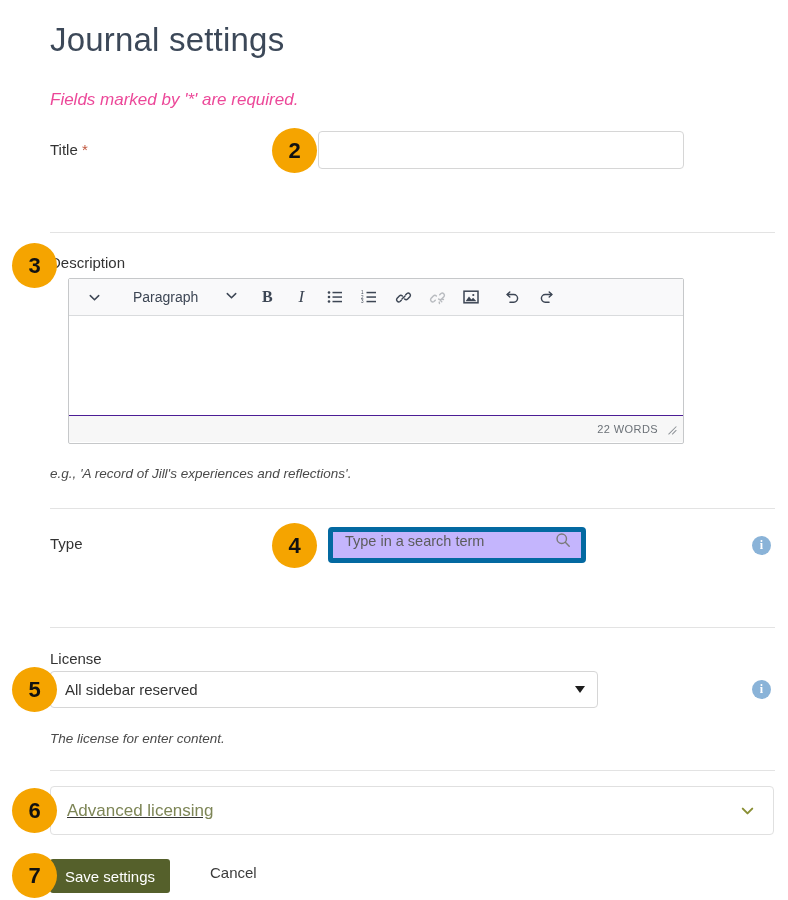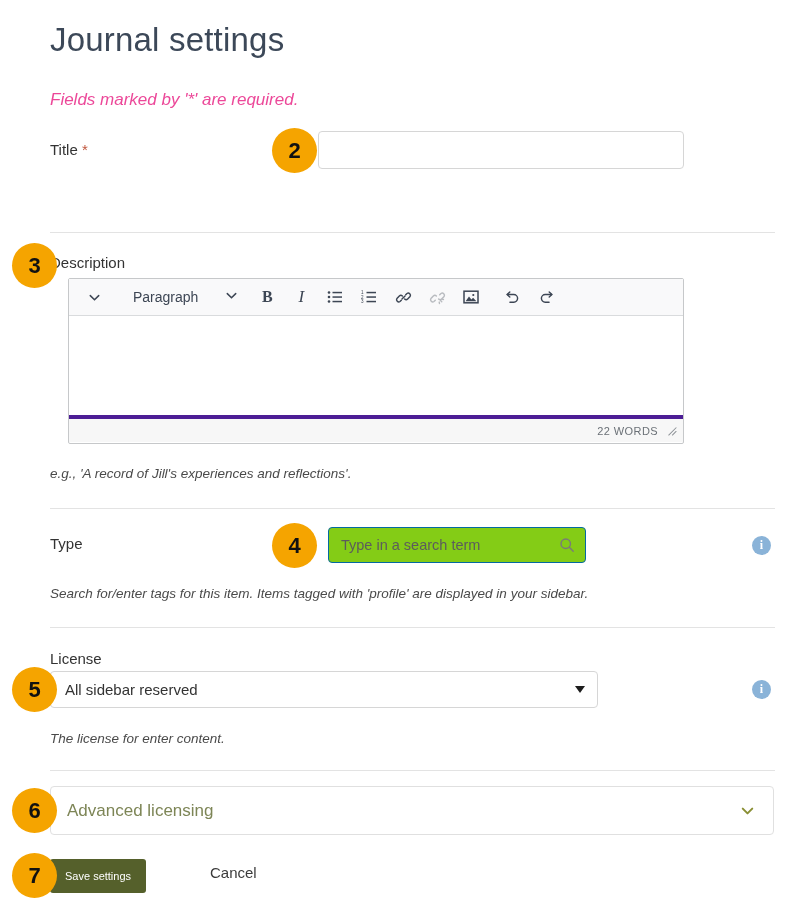--- a/index.html
+++ b/index.html
@@ -106,41 +106,41 @@
   .tb-para-label { margin: 0 26px 0 18px; }
   .tb-btn.disabled { color: #b9bcc0; }
   .tb-sep { width: 7px; }
   .editor-body {
     height: 99px;
     background: #fff;
   }
   .editor-status {
     height: 27px;
     background: #f7f7f7;
-    border-top: 4px solid #4c1d95;
+    border-top: 1px solid #4c1d95;
     display: flex;
     align-items: center;
     justify-content: flex-end;
     padding-right: 6px;
     font-size: 11px;
     letter-spacing: 0.4px;
     color: #6b7177;
   }
   .resize-grip { margin-left: 8px; color: #8d9297; display: flex; }
 
   
   #tags-input-wrap {
     position: absolute;
     left: 328px; top: 527px;
     width: 258px; height: 36px;
-    border: 1px solid #0369a1;
+    border: 5px solid #0369a1;
     border-radius: 4px;
-    background: #84cc16;
+    background: #c4b5fd;
     display: flex;
-    align-items: center;
+    align-items: flex-start;
     padding: 0 10px;
   }
   #tags-input {
     border: none; outline: none;
     flex: 1;
     font-family: "Liberation Sans", sans-serif;
     font-size: 14.5px;
     color: #5c5c5c;
     background: transparent;
   }
@@ -187,39 +187,40 @@
     position: absolute;
     left: 50px; top: 786px;
     width: 724px; height: 49px;
     border: 1px solid #e0e0e0;
     border-radius: 4px;
     background: #fff;
     display: flex;
     align-items: center;
     padding: 0 16px;
     cursor: pointer;
+    text-decoration: underline;
   }
   .collapsible-label {
     flex: 1;
     font-size: 17px;
     color: #7d8556;
   }
   .collapsible-chev { color: #8a8f34; display: flex; }
 
   
   .btn-save {
     position: absolute;
     left: 50px; top: 859px;
     height: 34px;
     background: #55602b;
     color: #ffffff;
     border: none;
     border-radius: 3px;
     font-family: "Liberation Sans", sans-serif;
-    font-size: 11px;
+    font-size: 15px;
     padding: 0 15px;
     cursor: pointer;
   }
   .btn-cancel {
     position: absolute;
     left: 183px; top: 864px;
     font-size: 15px;
     color: #3b3b3b;
     background: none;
     border: none;
@@ -376,21 +377,20 @@
     <span class="search-ico">
       <svg width="16" height="16" viewBox="0 0 18 18" fill="none" stroke="currentColor" stroke-width="1.6" stroke-linecap="round">
         <circle cx="7.6" cy="7.6" r="5.3"></circle>
           <path d="M11.6 11.6 16 16"></path>
       </svg>
     </span>
   </div>
 
   <div class="info-icon" style="left:752px; top:536px;">i</div>
 
-  <div class="help-text" style="top:586px;">Search for/enter tags for this item. Items tagged with 'profile' are displayed in your sidebar.</div>
 
   <div class="divider" style="top:627px;"></div>
 
   <div class="field-label" style="left:50px; top:650px;">License</div>
 
   <div class="select-box" id="license-select">
     <span class="select-value">All sidebar reserved</span>
     <span class="select-caret"></span>
   </div>
 

